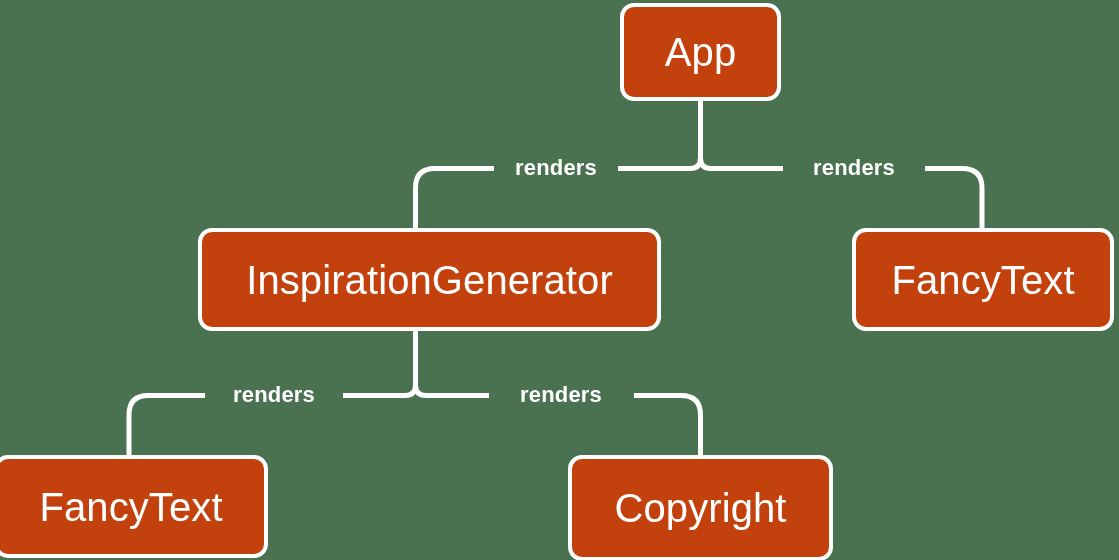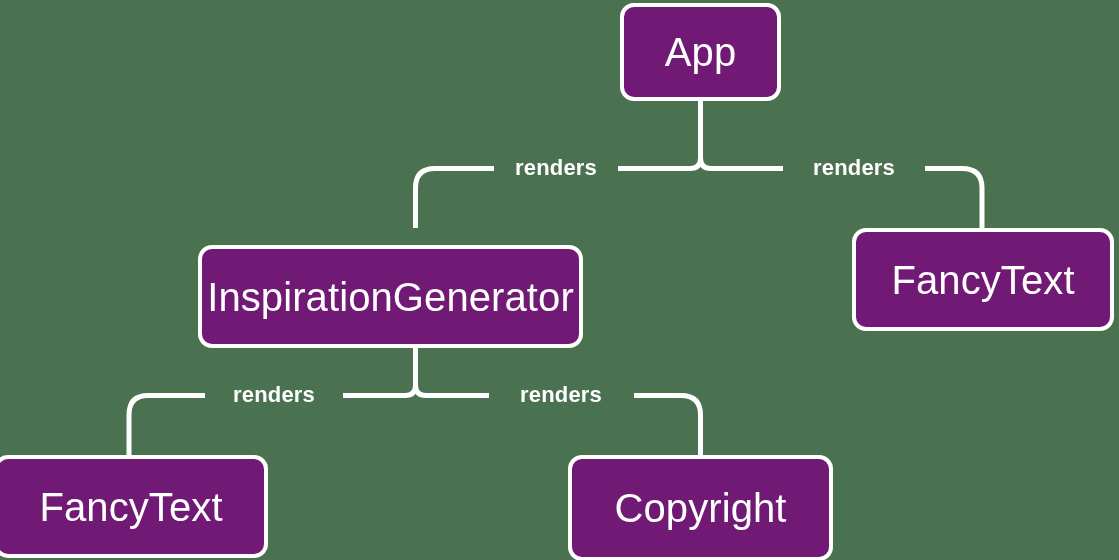--- a/index.html
+++ b/index.html
@@ -19,21 +19,21 @@
     position: absolute;
     left: 0;
     top: 0;
     width: 1119px;
     height: 560px;
     pointer-events: none;
   }
   .node {
     position: absolute;
     box-sizing: border-box;
-    background: #701a75;
+    background: #c2410c;
     border: 4px solid #ffffff;
     border-radius: 14px;
     display: flex;
     align-items: center;
     justify-content: center;
     color: #ffffff;
     font-weight: 400;
     letter-spacing: 0.1px;
     white-space: nowrap;
     z-index: 2;
@@ -48,21 +48,21 @@
     font-size: 22px;
     font-weight: 700;
     line-height: 1;
     white-space: nowrap;
     letter-spacing: 0.2px;
     z-index: 3;
     transform: translate(-50%, -50%);
   }
   
   #node-app        { left: 620px; top: 3px;   width: 161px; height: 98px;  font-size: 40px; }
-  #node-inspgen    { left: 198px; top: 228px; width: 385px; height: 103px; font-size: 40px; margin-top: 17px; }
+  #node-inspgen    { left: 198px; top: 228px; width: 463px; height: 103px; font-size: 40px; }
   #node-fancy-right{ left: 852px; top: 228px; width: 262px; height: 103px; font-size: 40px; }
   #node-fancy-left { left: -6px;  top: 455px; width: 274px; height: 103px; font-size: 40px; }
   #node-copyright  { left: 568px; top: 455px; width: 265px; height: 106px; font-size: 40px; }
 </style>
 </head>
 <body>
 
 <div id="diagram-root">
 
   <svg id="edge-layer" viewBox="0 0 1119 560" width="1119" height="560" fill="none" xmlns="http://www.w3.org/2000/svg">

